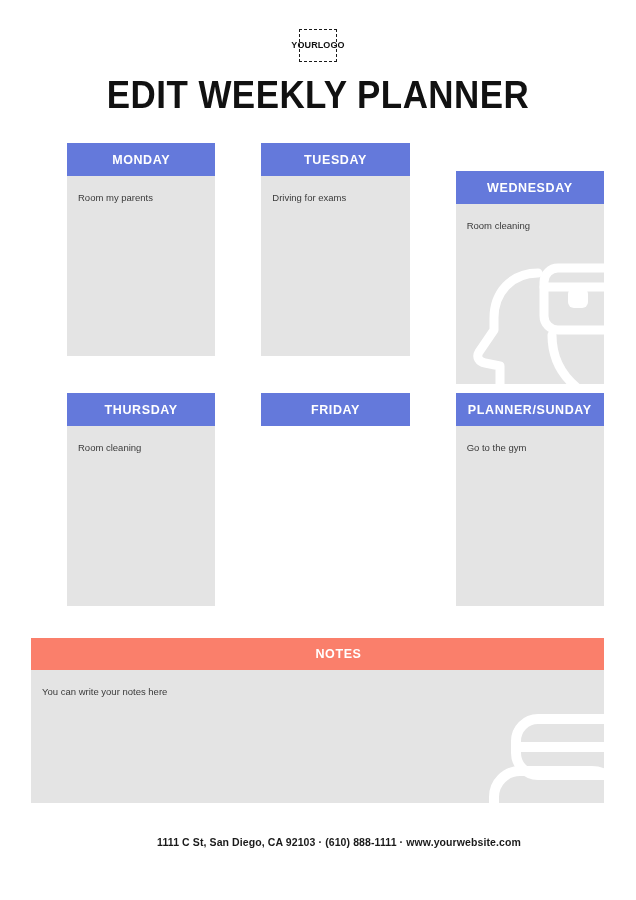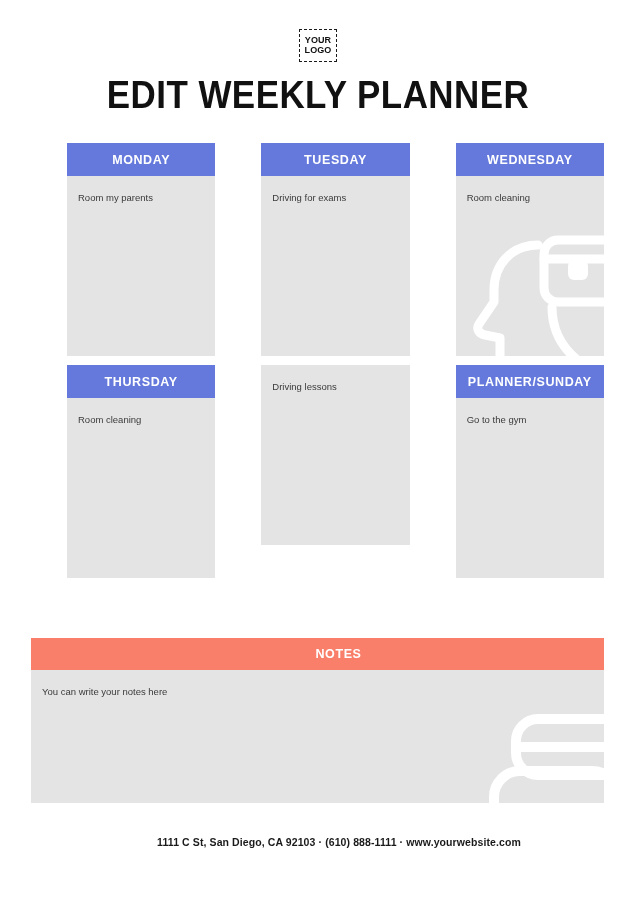--- a/index.html
+++ b/index.html
@@ -25,21 +25,21 @@
   
   .logo-box {
     position: absolute;
     left: 299px;
     top: 29px;
     width: 38px;
     height: 33px;
     border: 1.5px dashed #1a1a1a;
     box-sizing: border-box;
     display: flex;
-    flex-direction: column;
+    flex-direction: row;
     align-items: center;
     justify-content: center;
     line-height: 1.05;
   }
   .logo-line {
     font-family: "Liberation Sans", sans-serif;
     font-weight: bold;
     font-size: 9px;
     letter-spacing: 0.1px;
     color: #111111;
@@ -202,21 +202,21 @@
       </div>
 
       <div class="card">
         <div class="card-header" style="background: rgb(100, 121, 219);">TUESDAY</div>
         <div class="card-body">
           <div class="card-entry">Driving for exams</div>
         </div>
       </div>
 
       <div class="card">
-        <div class="card-header" style="background: rgb(100, 121, 219);">WEDNESDAY</div>
+        <div class="card-header" style="background: rgb(100, 121, 219); margin-top: 28px;">WEDNESDAY</div>
         <div class="card-body">
           <div class="card-entry">Room cleaning</div>
           <div class="watermark wm-head">
             <svg viewBox="0 0 190 160" xmlns="http://www.w3.org/2000/svg">
               <g fill="none" stroke="#ffffff" stroke-width="9" stroke-linecap="round" stroke-linejoin="round">
                 <path d="M82 33 C55 33 38 53 38 78 L38 90 L23 112 C20 117 23 122 29 123 L44 126 L44 144 C44 152 50 158 58 158 L82 158 L82 178"></path>
                 <path d="M96 95 C96 120 108 138 124 150"></path>
               </g>
               <g fill="none" stroke="#ffffff" stroke-width="9" stroke-linejoin="round">
                 <rect x="88" y="28" width="108" height="62" rx="14"></rect>
@@ -233,23 +233,21 @@
     <div class="grid-row">
 
       <div class="card">
         <div class="card-header" style="background: rgb(100, 121, 219); text-align: right;">THURSDAY</div>
         <div class="card-body">
           <div class="card-entry">Room cleaning</div>
         </div>
       </div>
 
       <div class="card">
-        <div class="card-body">
-          <div class="card-entry">Driving lessons</div>
-        </div>
+        <div class="card-header" style="background: rgb(100, 121, 219);">FRIDAY</div>
       </div>
 
       <div class="card">
         <div class="card-header" style="background: rgb(100, 121, 219);">PLANNER/SUNDAY</div>
         <div class="card-body">
           <div class="card-entry">Go to the gym</div>
         </div>
       </div>
 
     </div>

